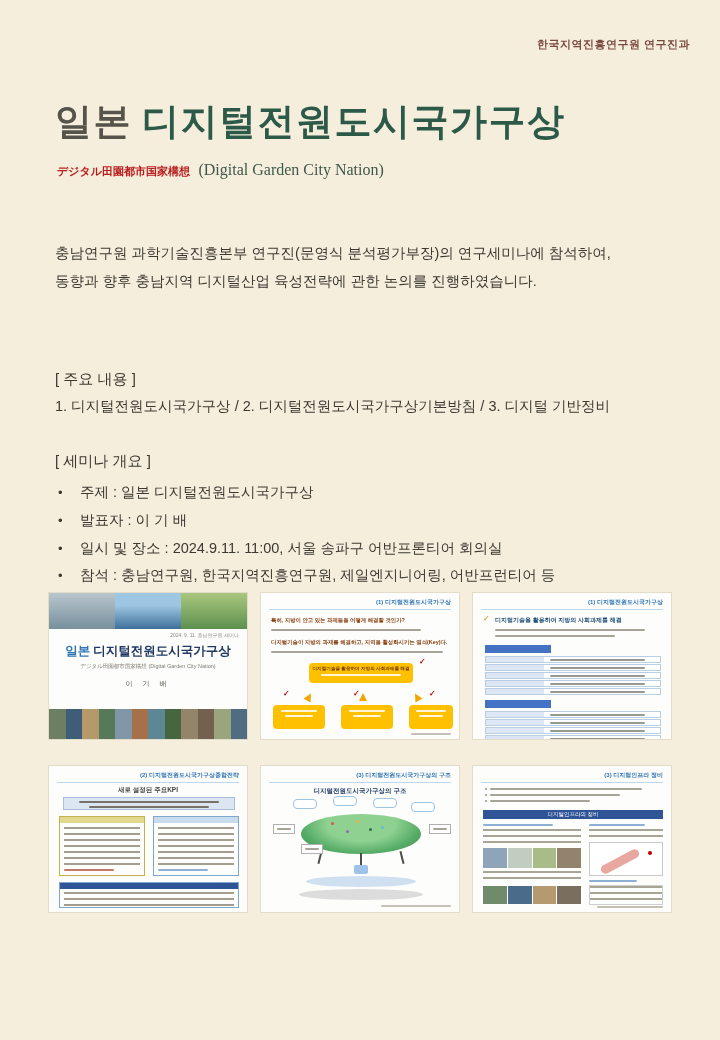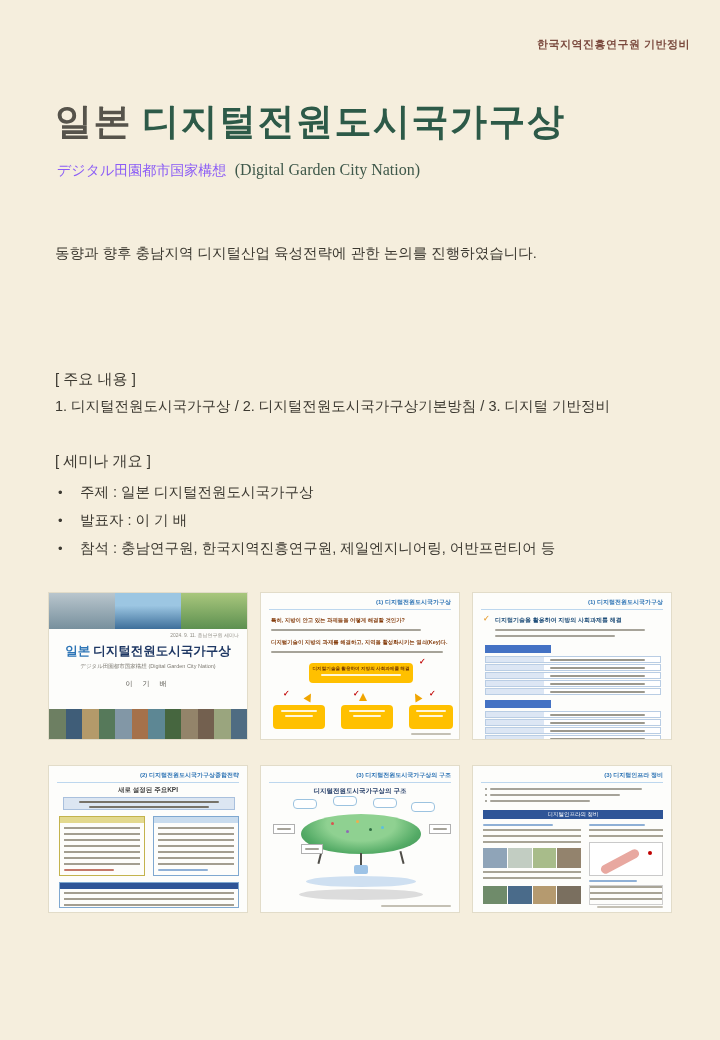--- a/index.html
+++ b/index.html
@@ -6,21 +6,21 @@
   body{background:#f5eedd;font-family:"Liberation Sans",sans-serif;}
   #page{position:relative;width:720px;height:1040px;background:#f5eedd;overflow:hidden;}
 
   .org-header{position:absolute;top:37px;right:30px;font-size:11px;font-weight:bold;color:#7b4a3e;letter-spacing:.5px;}
 
   .doc-title{position:absolute;left:55px;top:97px;font-size:37px;font-weight:bold;letter-spacing:1.5px;white-space:nowrap;}
   .doc-title .t-prefix{color:#56534b;margin-right:10px;}
   .doc-title .t-main{color:#2d5a48;}
 
   .doc-subtitle{position:absolute;left:57px;top:161px;white-space:nowrap;}
-  .doc-subtitle .st-jp{font-size:14px;font-weight:normal;color:#8b5cf6;}
+  .doc-subtitle .st-jp{font-size:11px;font-weight:bold;color:#b91c1c;}
   .doc-subtitle .st-en{font-family:"Liberation Serif",serif;font-size:16px;color:#3f584a;margin-left:4px;}
 
   .intro{position:absolute;left:55px;top:240px;color:#3c3931;font-size:14.5px;line-height:27.5px;white-space:nowrap;}
 
   .sec-heading{position:absolute;left:55px;color:#3c3931;font-size:15px;white-space:nowrap;}
   .mc-heading{top:370px;}
   .mc-line{position:absolute;left:55px;top:397px;color:#3c3931;font-size:14.5px;white-space:nowrap;}
   .so-heading{top:452px;}
   .so-list{position:absolute;left:58px;top:479px;font-size:14.5px;color:#3c3931;line-height:27.8px;}
   .so-item{white-space:nowrap;}
@@ -94,42 +94,44 @@
   .s6-map .reddot{position:absolute;right:10px;top:8px;width:4px;height:4px;background:#c00000;border-radius:50%;}
 
   .footer-box{position:absolute;left:48px;top:952px;width:624px;height:46px;box-sizing:border-box;border:1.5px solid #615c49;display:flex;align-items:center;justify-content:center;background:#f6efdf;}
   .footer-box .ftext{font-size:12.5px;font-weight:bold;color:#49503f;white-space:nowrap;}
 </style>
 </head>
 <body>
 
 <div id="page">
 
-  <div class="org-header">한국지역진흥연구원 기반정비</div>
+  <div class="org-header">한국지역진흥연구원 연구진과</div>
 
   <div class="doc-title">
     <span class="t-prefix">일본</span><span class="t-main">디지털전원도시국가구상</span>
   </div>
 
   <div class="doc-subtitle">
     <span class="st-jp">デジタル田園都市国家構想</span>
     <span class="st-en">(Digital Garden City Nation)</span>
   </div>
 
   <div class="intro">
+    <div>충남연구원 과학기술진흥본부 연구진(문영식 분석평가부장)의 연구세미나에 참석하여,</div>
     <div>동향과 향후 충남지역 디지털산업 육성전략에 관한 논의를 진행하였습니다.</div>
   </div>
 
   <div class="sec-heading mc-heading">[ 주요 내용 ]</div>
   <div class="mc-line">1.   디지털전원도시국가구상  /  2.   디지털전원도시국가구상기본방침  /  3. 디지털 기반정비</div>
 
   <div class="sec-heading so-heading">[ 세미나 개요 ]</div>
   <div class="so-list">
     <div class="so-item"><span class="dot">•</span><span>주제 : 일본 디지털전원도시국가구상</span></div>
     <div class="so-item"><span class="dot">•</span><span>발표자 : 이 기 배</span></div>
+    <div class="so-item"><span class="dot">•</span><span>일시 및 장소 : 2024.9.11. 11:00, 서울 송파구 어반프론티어 회의실</span></div>
     <div class="so-item"><span class="dot">•</span><span>참석 : 충남연구원, 한국지역진흥연구원, 제일엔지니어링, 어반프런티어 등</span></div>
   </div>
 
   <div class="thumb-grid">
 
     <div class="slide">
       <div class="s1-photos">
         <div class="s1-ph-city"></div>
         <div class="s1-ph-harbor"></div>
         <div class="s1-ph-fields"></div>

